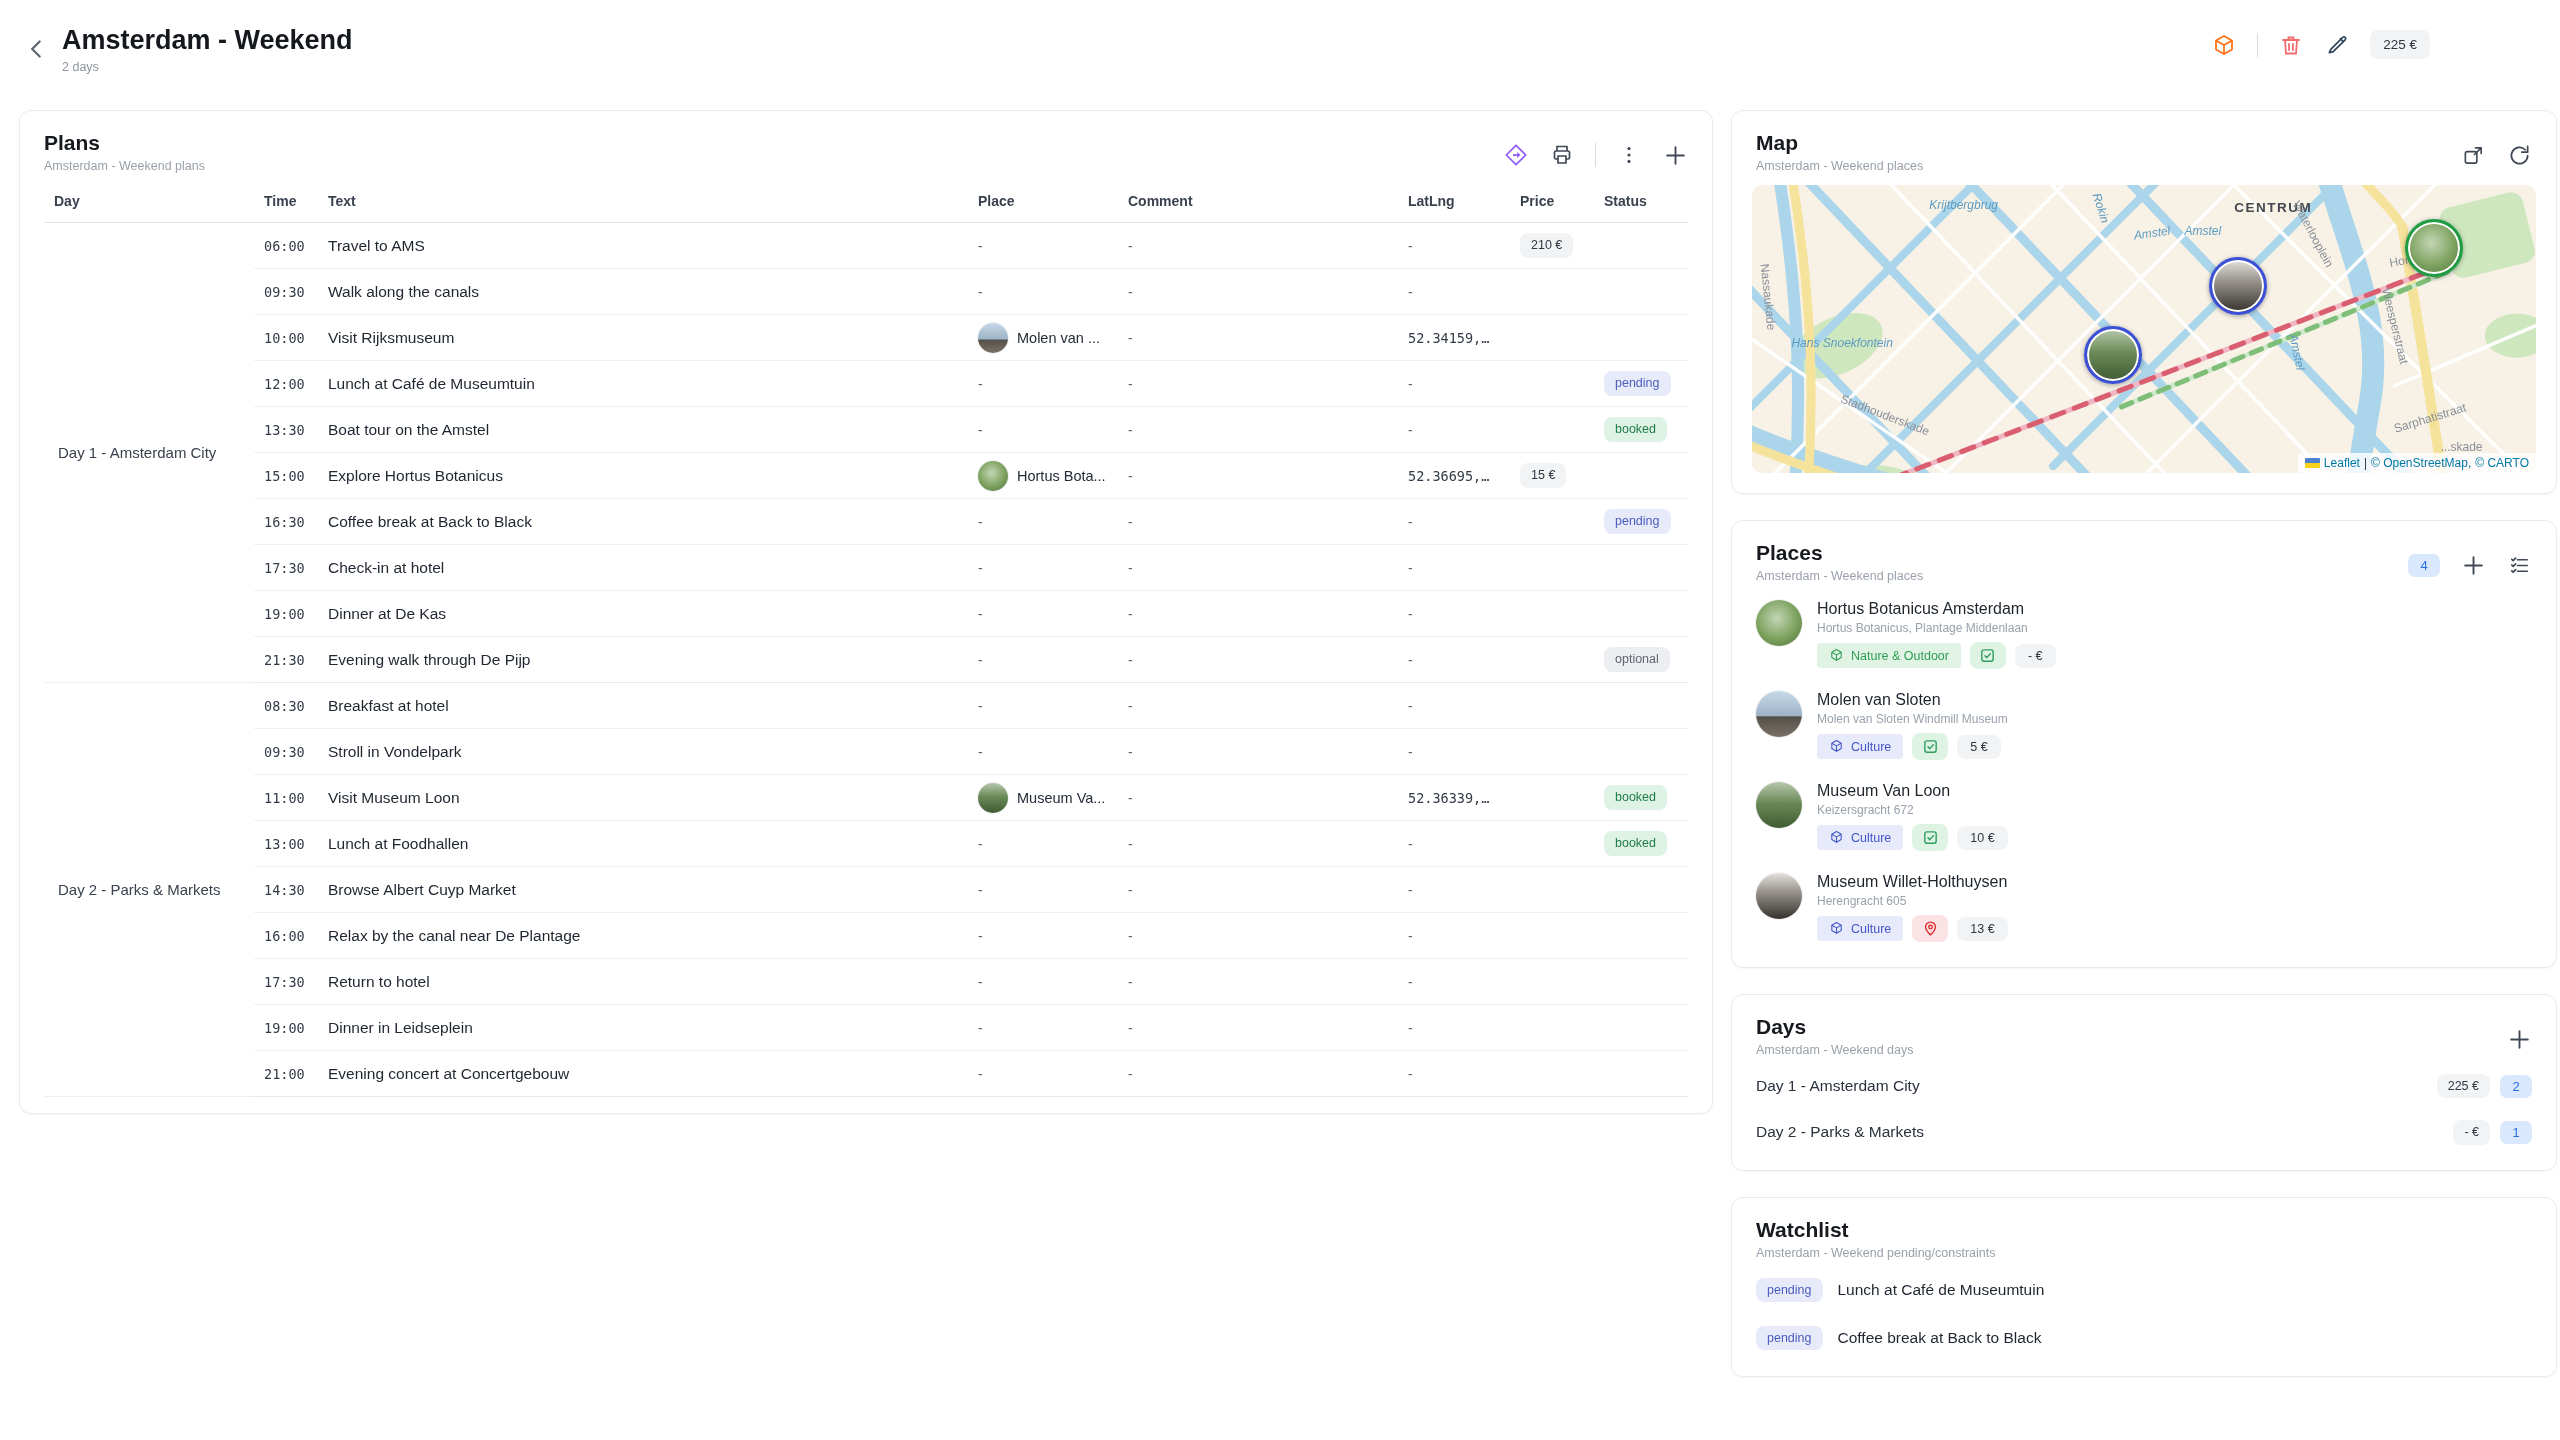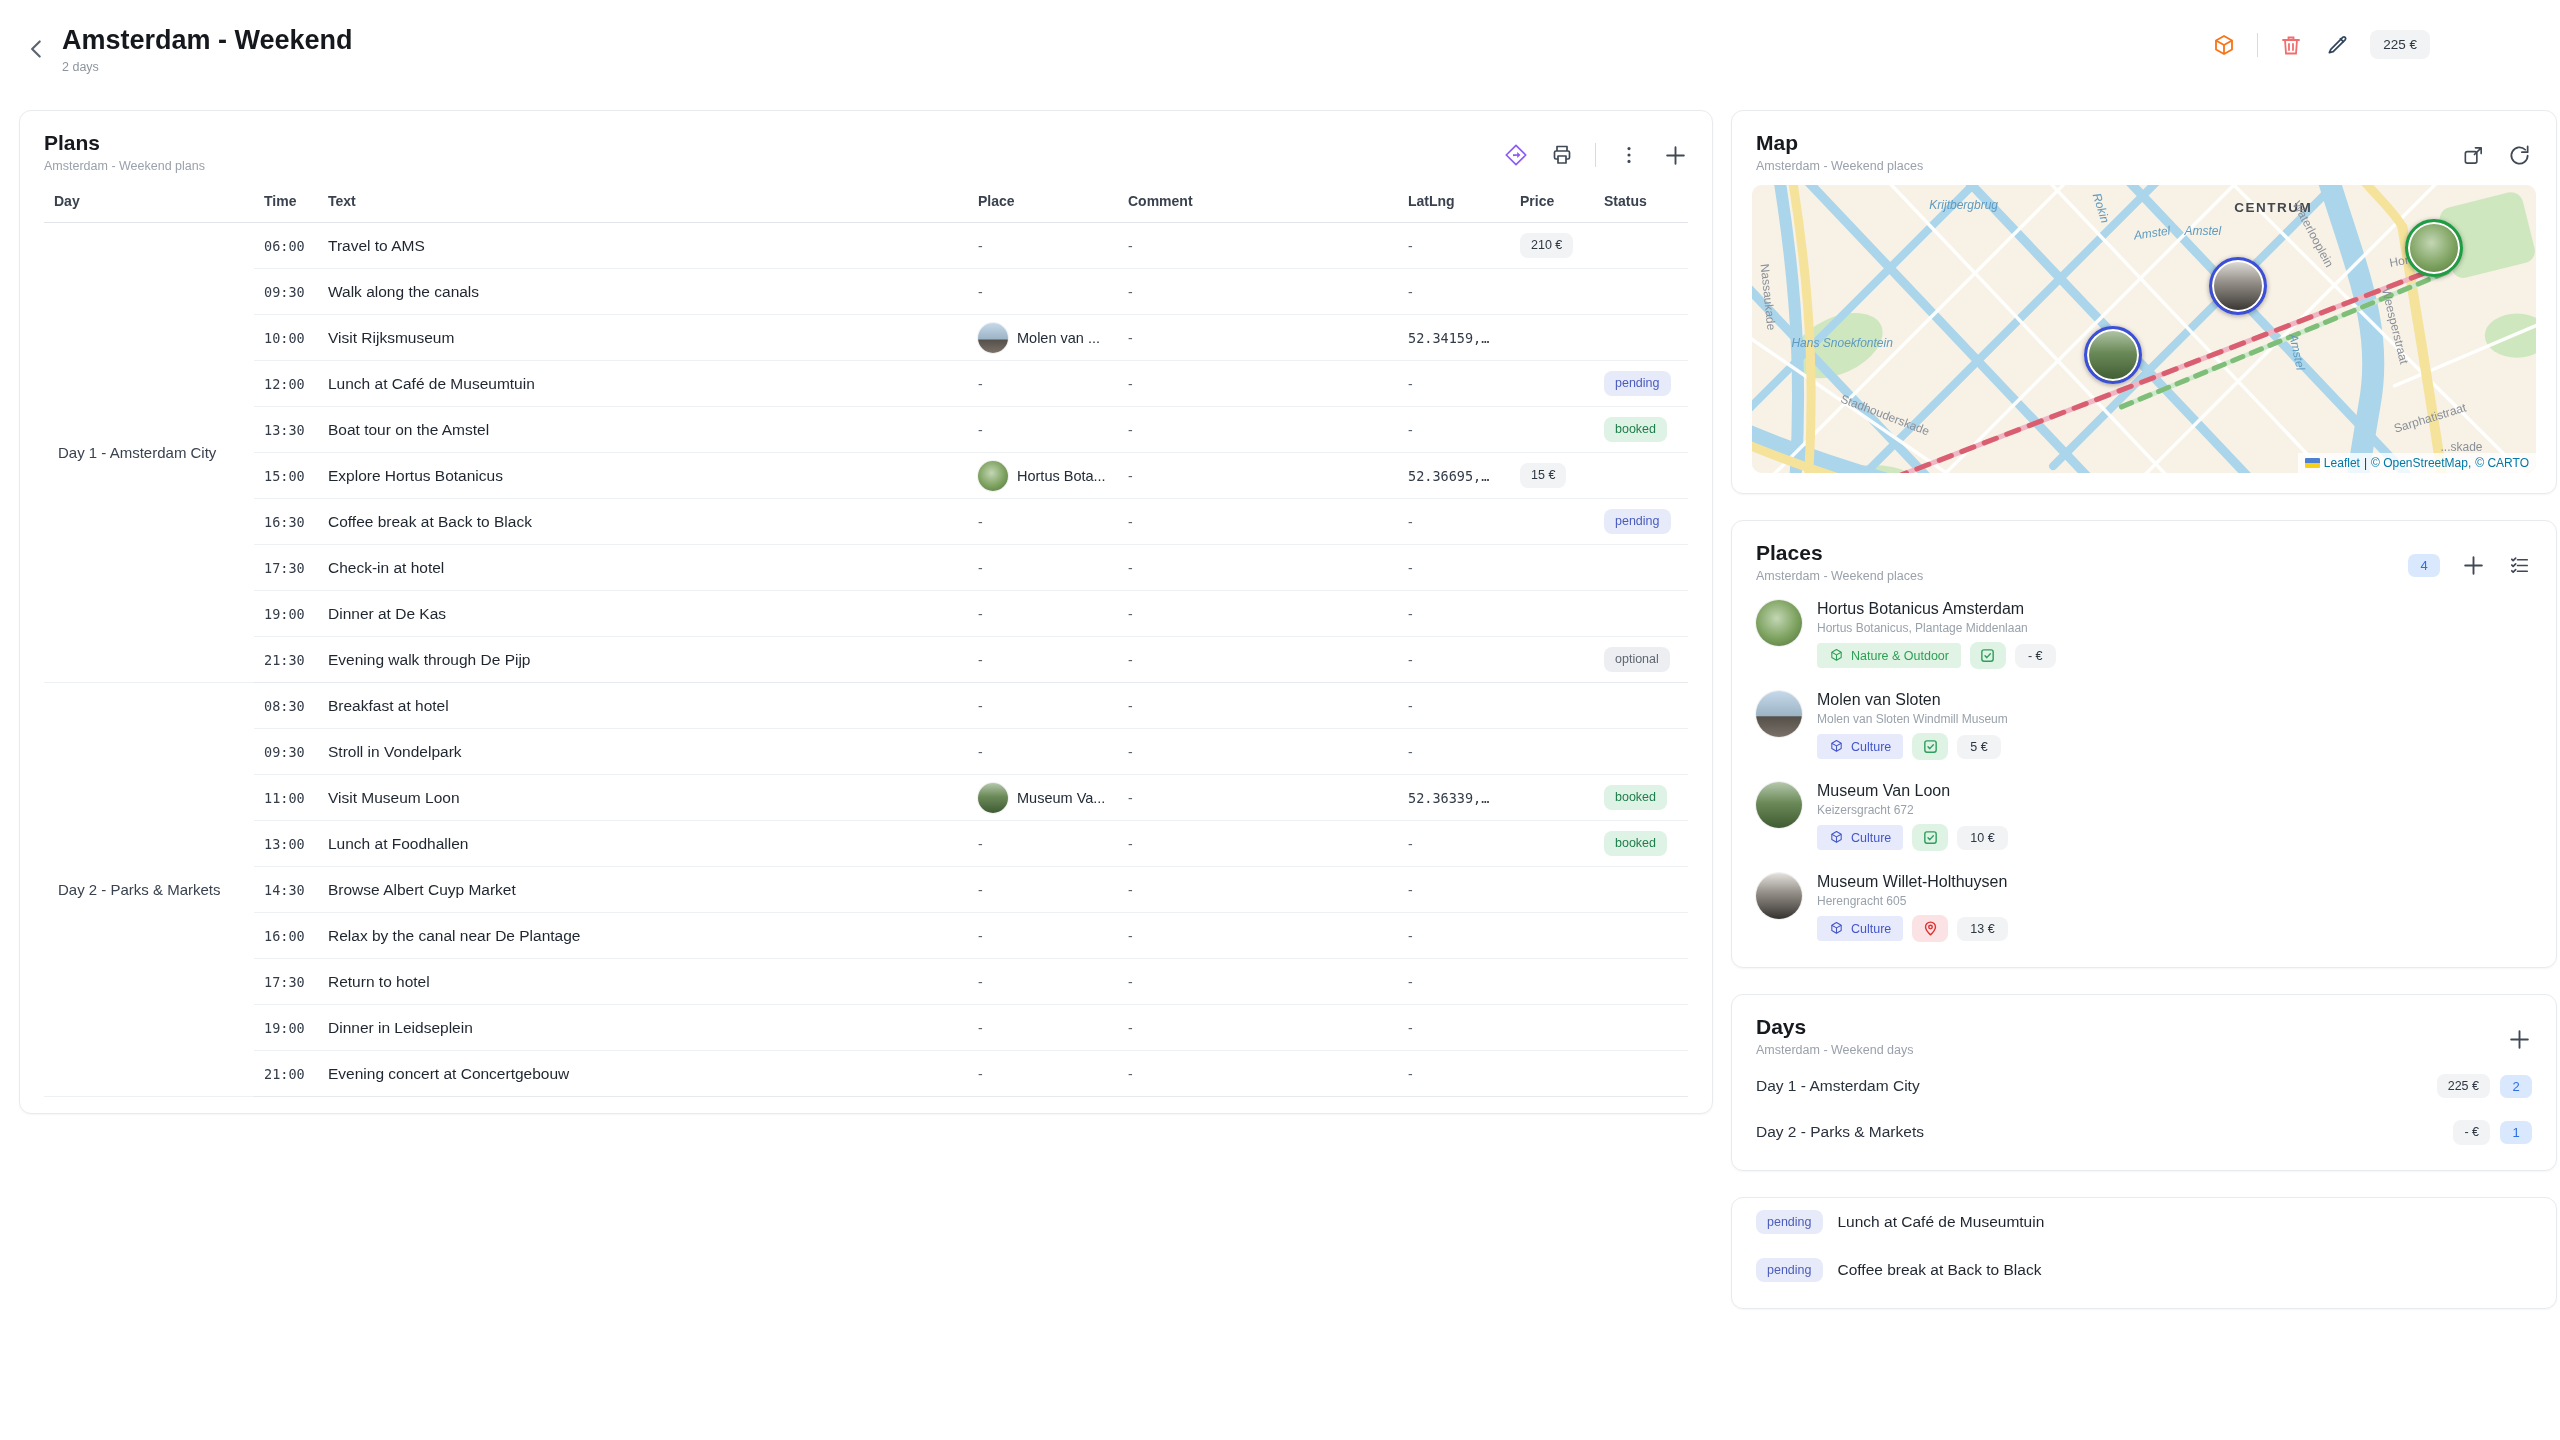--- a/index.html
+++ b/index.html
@@ -611,20 +611,26 @@
     <span>Day 2 - Parks &amp; Markets</span>
     <span class="right">
       <span class="badge badge-price">- €</span>
       <span class="count-badge">1</span>
     </span>
   </div>
       </div>
   </div>
 
   <div class="card pad-bottom">
+    <div class="card-head" style="padding-bottom:6px;">
+      <div>
+        <h2>Watchlist</h2>
+        <div class="card-sub">Amsterdam - Weekend pending/constraints</div>
+      </div>
+    </div>
     <div id="watch-list">
   <div class="watch-row">
     <span class="badge badge-pending">pending</span>
     <span>Lunch at Café de Museumtuin</span>
   </div>
   <div class="watch-row">
     <span class="badge badge-pending">pending</span>
     <span>Coffee break at Back to Black</span>
   </div>
       </div>

